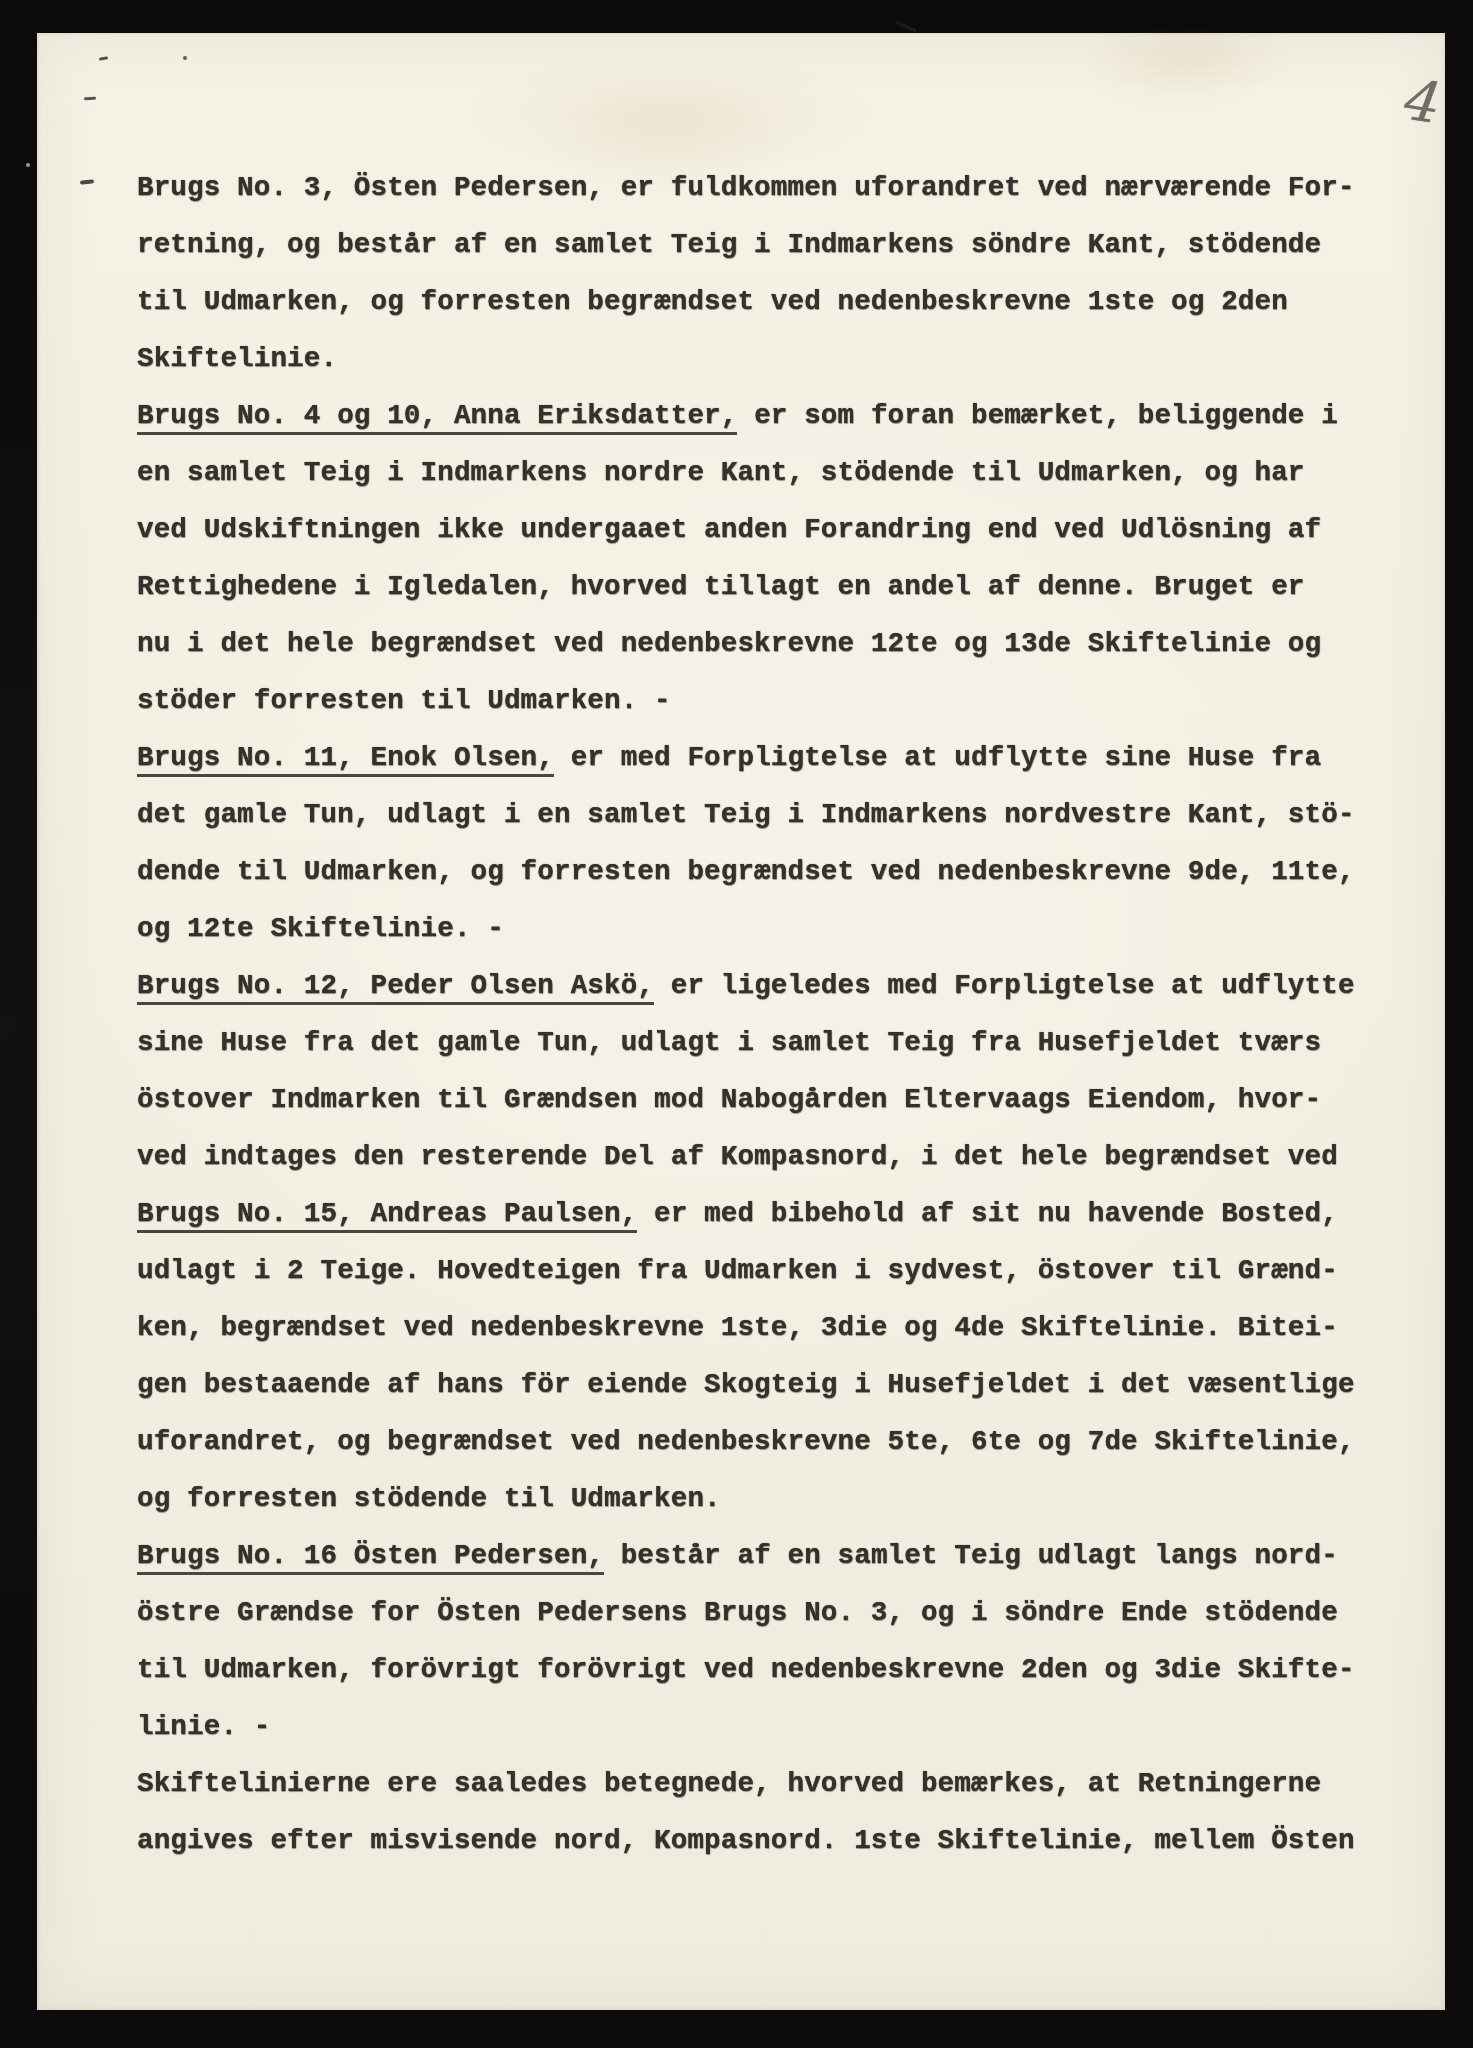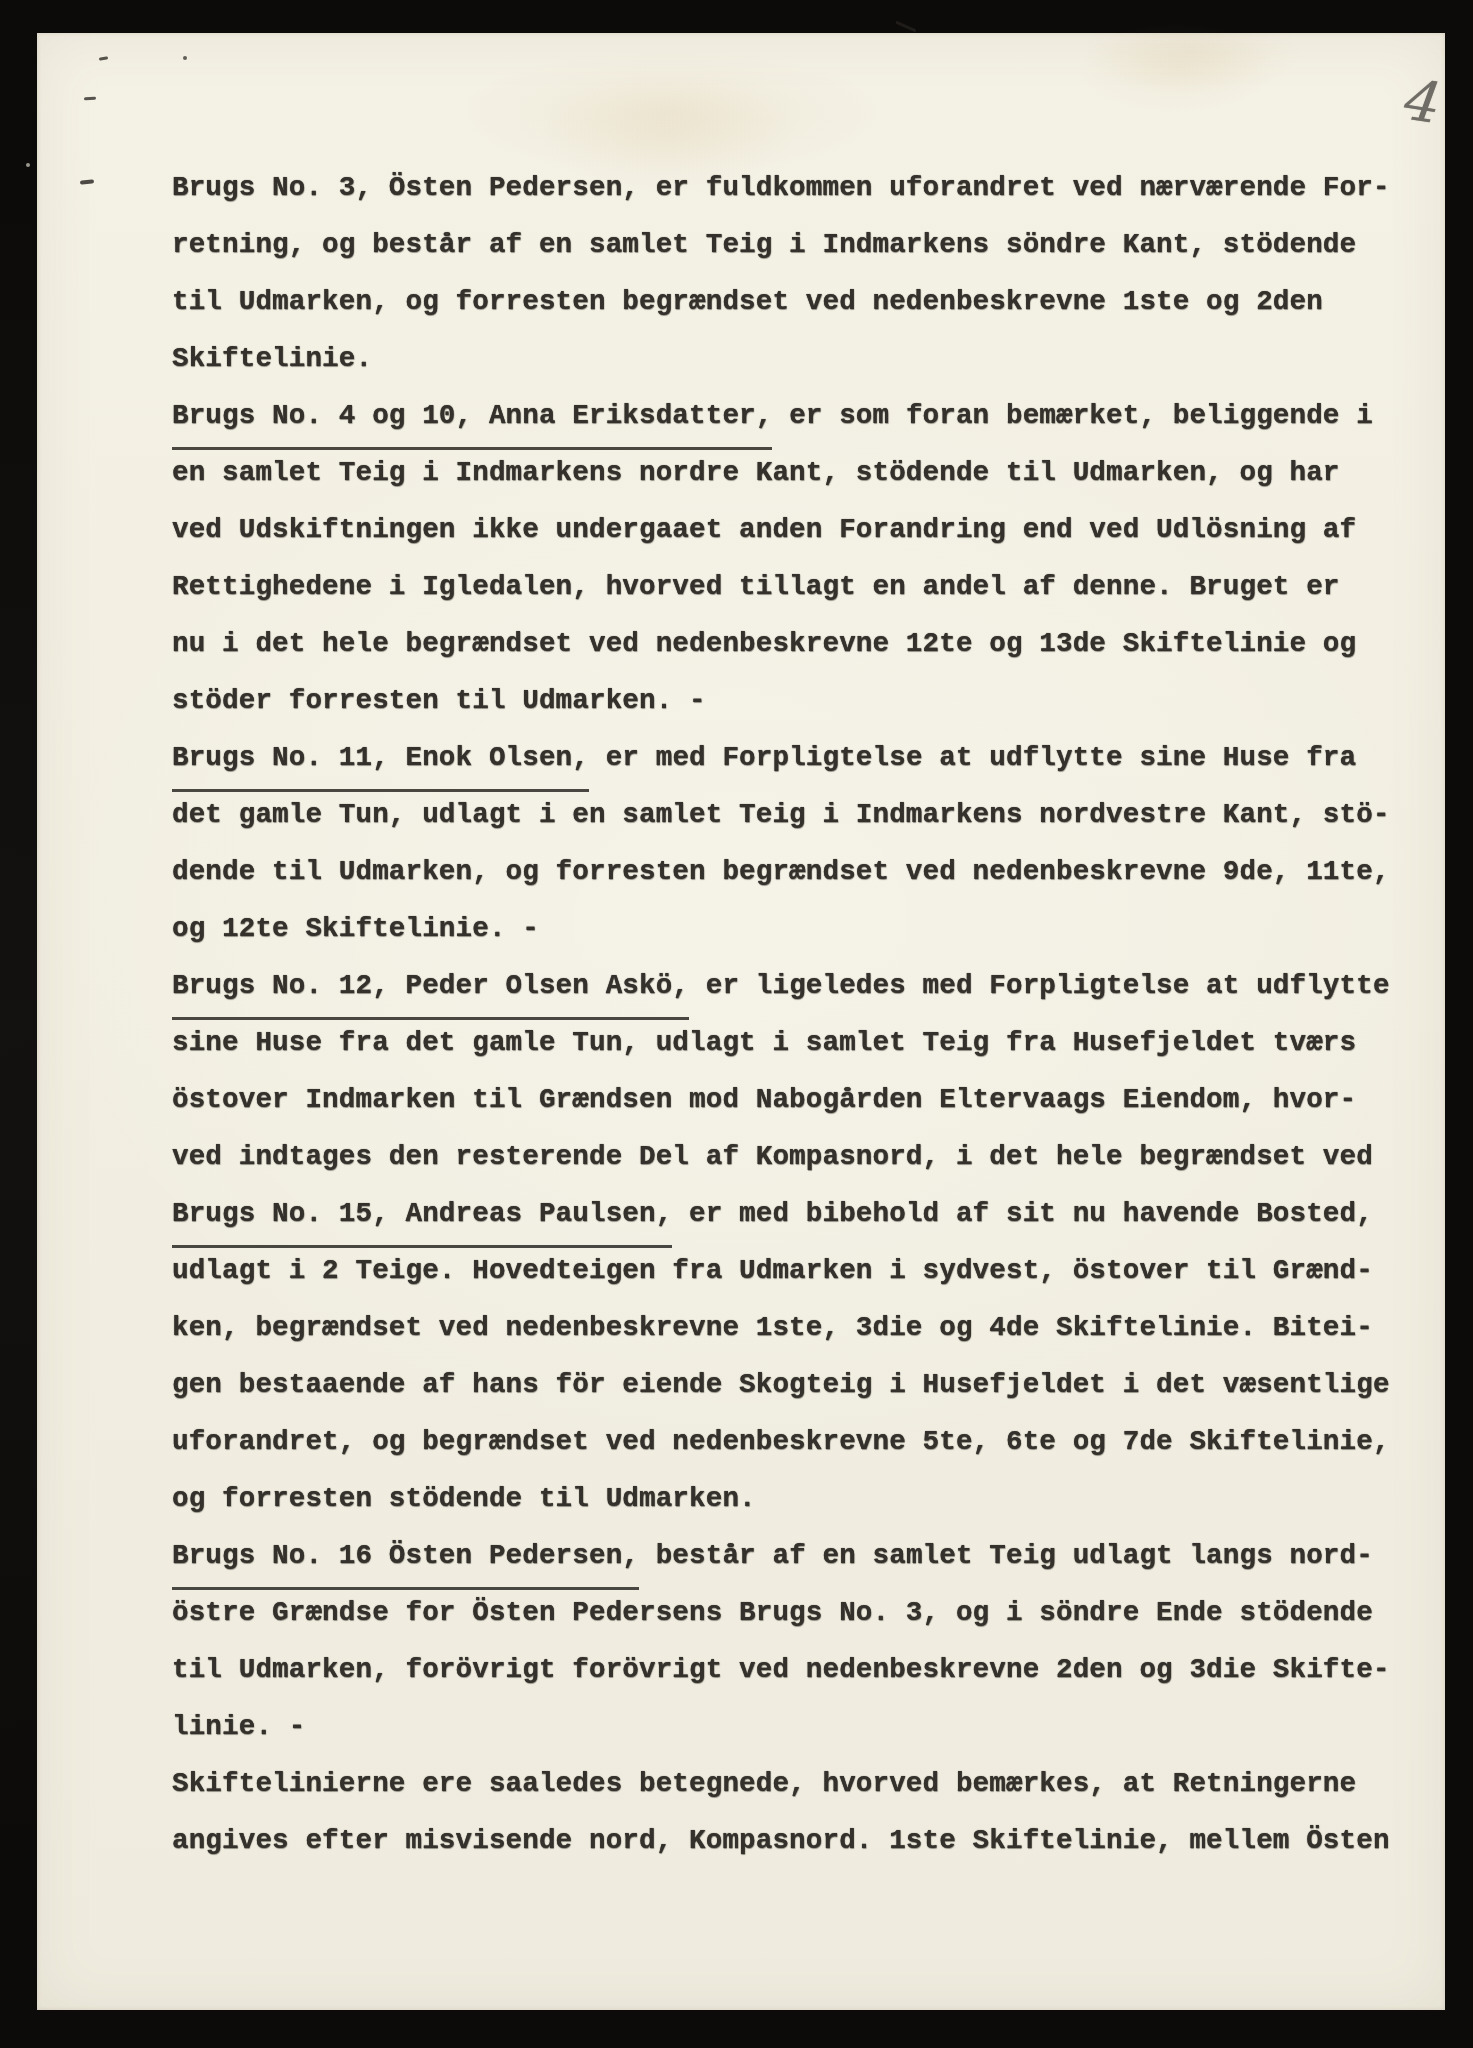--- a/index.html
+++ b/index.html
@@ -26,25 +26,24 @@
     position:absolute;left:100px;top:126px;width:1290px;
   }
   .line{
     height:57px;line-height:57px;
     white-space:pre;
     font-size:27.6px;
     font-weight:bold;
     letter-spacing:0.12px;
     color:#34312c;
     text-shadow:0 0 1px rgba(52,48,42,0.85), 0.4px 0.5px 0.9px rgba(52,48,42,0.45);
-    margin-left:35px;
   }
   .line .u{
     border-bottom:3px solid rgba(44,41,37,0.85);
-    padding-bottom:16px;
+    padding-bottom:1px;
   }
   .pagenum{
     position:absolute;left:1368px;top:36px;
     font-family:"DejaVu Serif","Liberation Serif",serif;
     font-style:italic;
     font-size:56px;
     color:#6f6d66;
     transform:rotate(9deg);
     text-shadow:0 0 1px rgba(111,109,102,0.6);
   }

